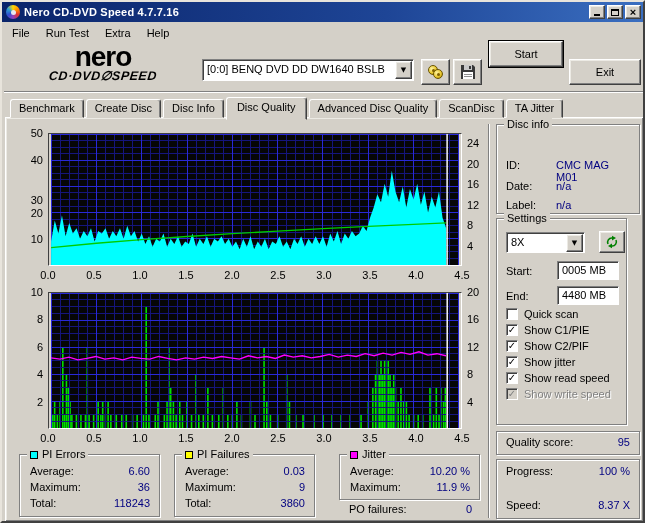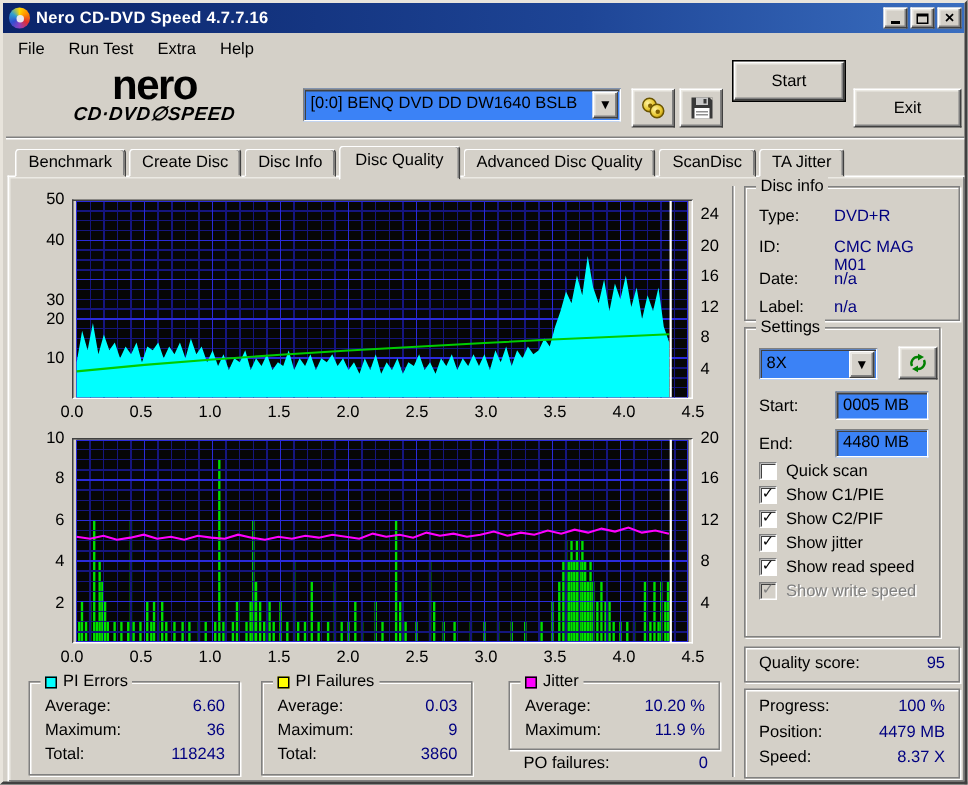--- a/index.html
+++ b/index.html
@@ -4,21 +4,21 @@
 <style>
   * { box-sizing: border-box; margin: 0; padding: 0; }
   html,body { background:#808080; }
   body { font-family:"Liberation Sans", sans-serif; font-size:11px; color:#000; }
   .window { position:relative; width:645px; height:523px; background:#D4D0C8;
             border:2px solid; border-color:#E8E4DC #404040 #404040 #E8E4DC; overflow:hidden; }
 
   
   .raised  { background:#D4D0C8; border:1px solid; border-color:#FFFFFF #404040 #404040 #FFFFFF;
              box-shadow: inset -1px -1px 0 #808080, inset 1px 1px 0 #ECEAE4; }
-  .sunken  { background:#3b82f6; border:1px solid; border-color:#808080 #FFFFFF #FFFFFF #808080;
+  .sunken  { background:#ffffff; border:1px solid; border-color:#808080 #FFFFFF #FFFFFF #808080;
              box-shadow: inset 1px 1px 0 #404040; }
   .groupbox{ position:absolute; border:1px solid #808080;
              box-shadow: 1px 1px 0 #FFFFFF, inset 1px 1px 0 #FFFFFF; }
   .groupbox > .gb-title { position:absolute; top:-7px; left:7px; background:#D4D0C8;
              padding:0 3px; line-height:13px; display:flex; align-items:center; gap:4px; }
   .navy { color:#000080; }
 
   
   .titlebar { position:absolute; left:0; top:0; width:641px; height:20px;
               background:linear-gradient(90deg,#0A246A 0%,#1E4596 60%,#3A6EC0 100%);
@@ -473,24 +473,20 @@
       <span class="tick xlab" style="left: 168px; top: 140px;">2.0</span>
       <span class="tick xlab" style="left: 214px; top: 140px;">2.5</span>
       <span class="tick xlab" style="left: 260px; top: 140px;">3.0</span>
       <span class="tick xlab" style="left: 306px; top: 140px;">3.5</span>
       <span class="tick xlab" style="left: 352px; top: 140px;">4.0</span>
       <span class="tick xlab" style="left: 398px; top: 140px;">4.5</span>
     </div>
 
   <div class="groupbox" style="left:494px; top:122px; width:144px; height:90px;">
     <span class="gb-title">Disc info</span>
-    <div class="info-row" style="top:13px;">
-      <span class="lab">Type:</span>
-      <span class="val navy">DVD+R</span>
-      </div>
     <div class="info-row" style="top:34px;">
       <span class="lab">ID:</span>
       <span class="val navy">CMC MAG M01</span>
       </div>
     <div class="info-row" style="top:55px;">
       <span class="lab">Date:</span>
       <span class="val navy">n/a</span>
       </div>
     <div class="info-row" style="top:74px;">
       <span class="lab">Label:</span>
@@ -561,24 +557,20 @@
       <span class="lab">Quality score:</span>
       <span class="val-r navy">95</span>
     </div>
   </div>
 
   <div class="groupbox" style="left:494px; top:457px; width:144px; height:60px;">
     <div class="info-row" style="top:5px;">
       <span class="lab">Progress:</span>
       <span class="val-r navy">100 %</span>
       </div>
-    <div class="info-row" style="top:22px;">
-      <span class="lab">Position:</span>
-      <span class="val-r navy">4479 MB</span>
-      </div>
     <div class="info-row" style="top:39px;">
       <span class="lab">Speed:</span>
       <span class="val-r navy">8.37 X</span>
       </div>
   </div>
 
   <div class="groupbox" style="left:17px; top:452px; width:141px; height:63px;">
     <span class="gb-title">
       <span class="legend-square" id="sq-pie" style="background: rgb(0, 255, 255);"></span>
       <span>PI Errors</span>

